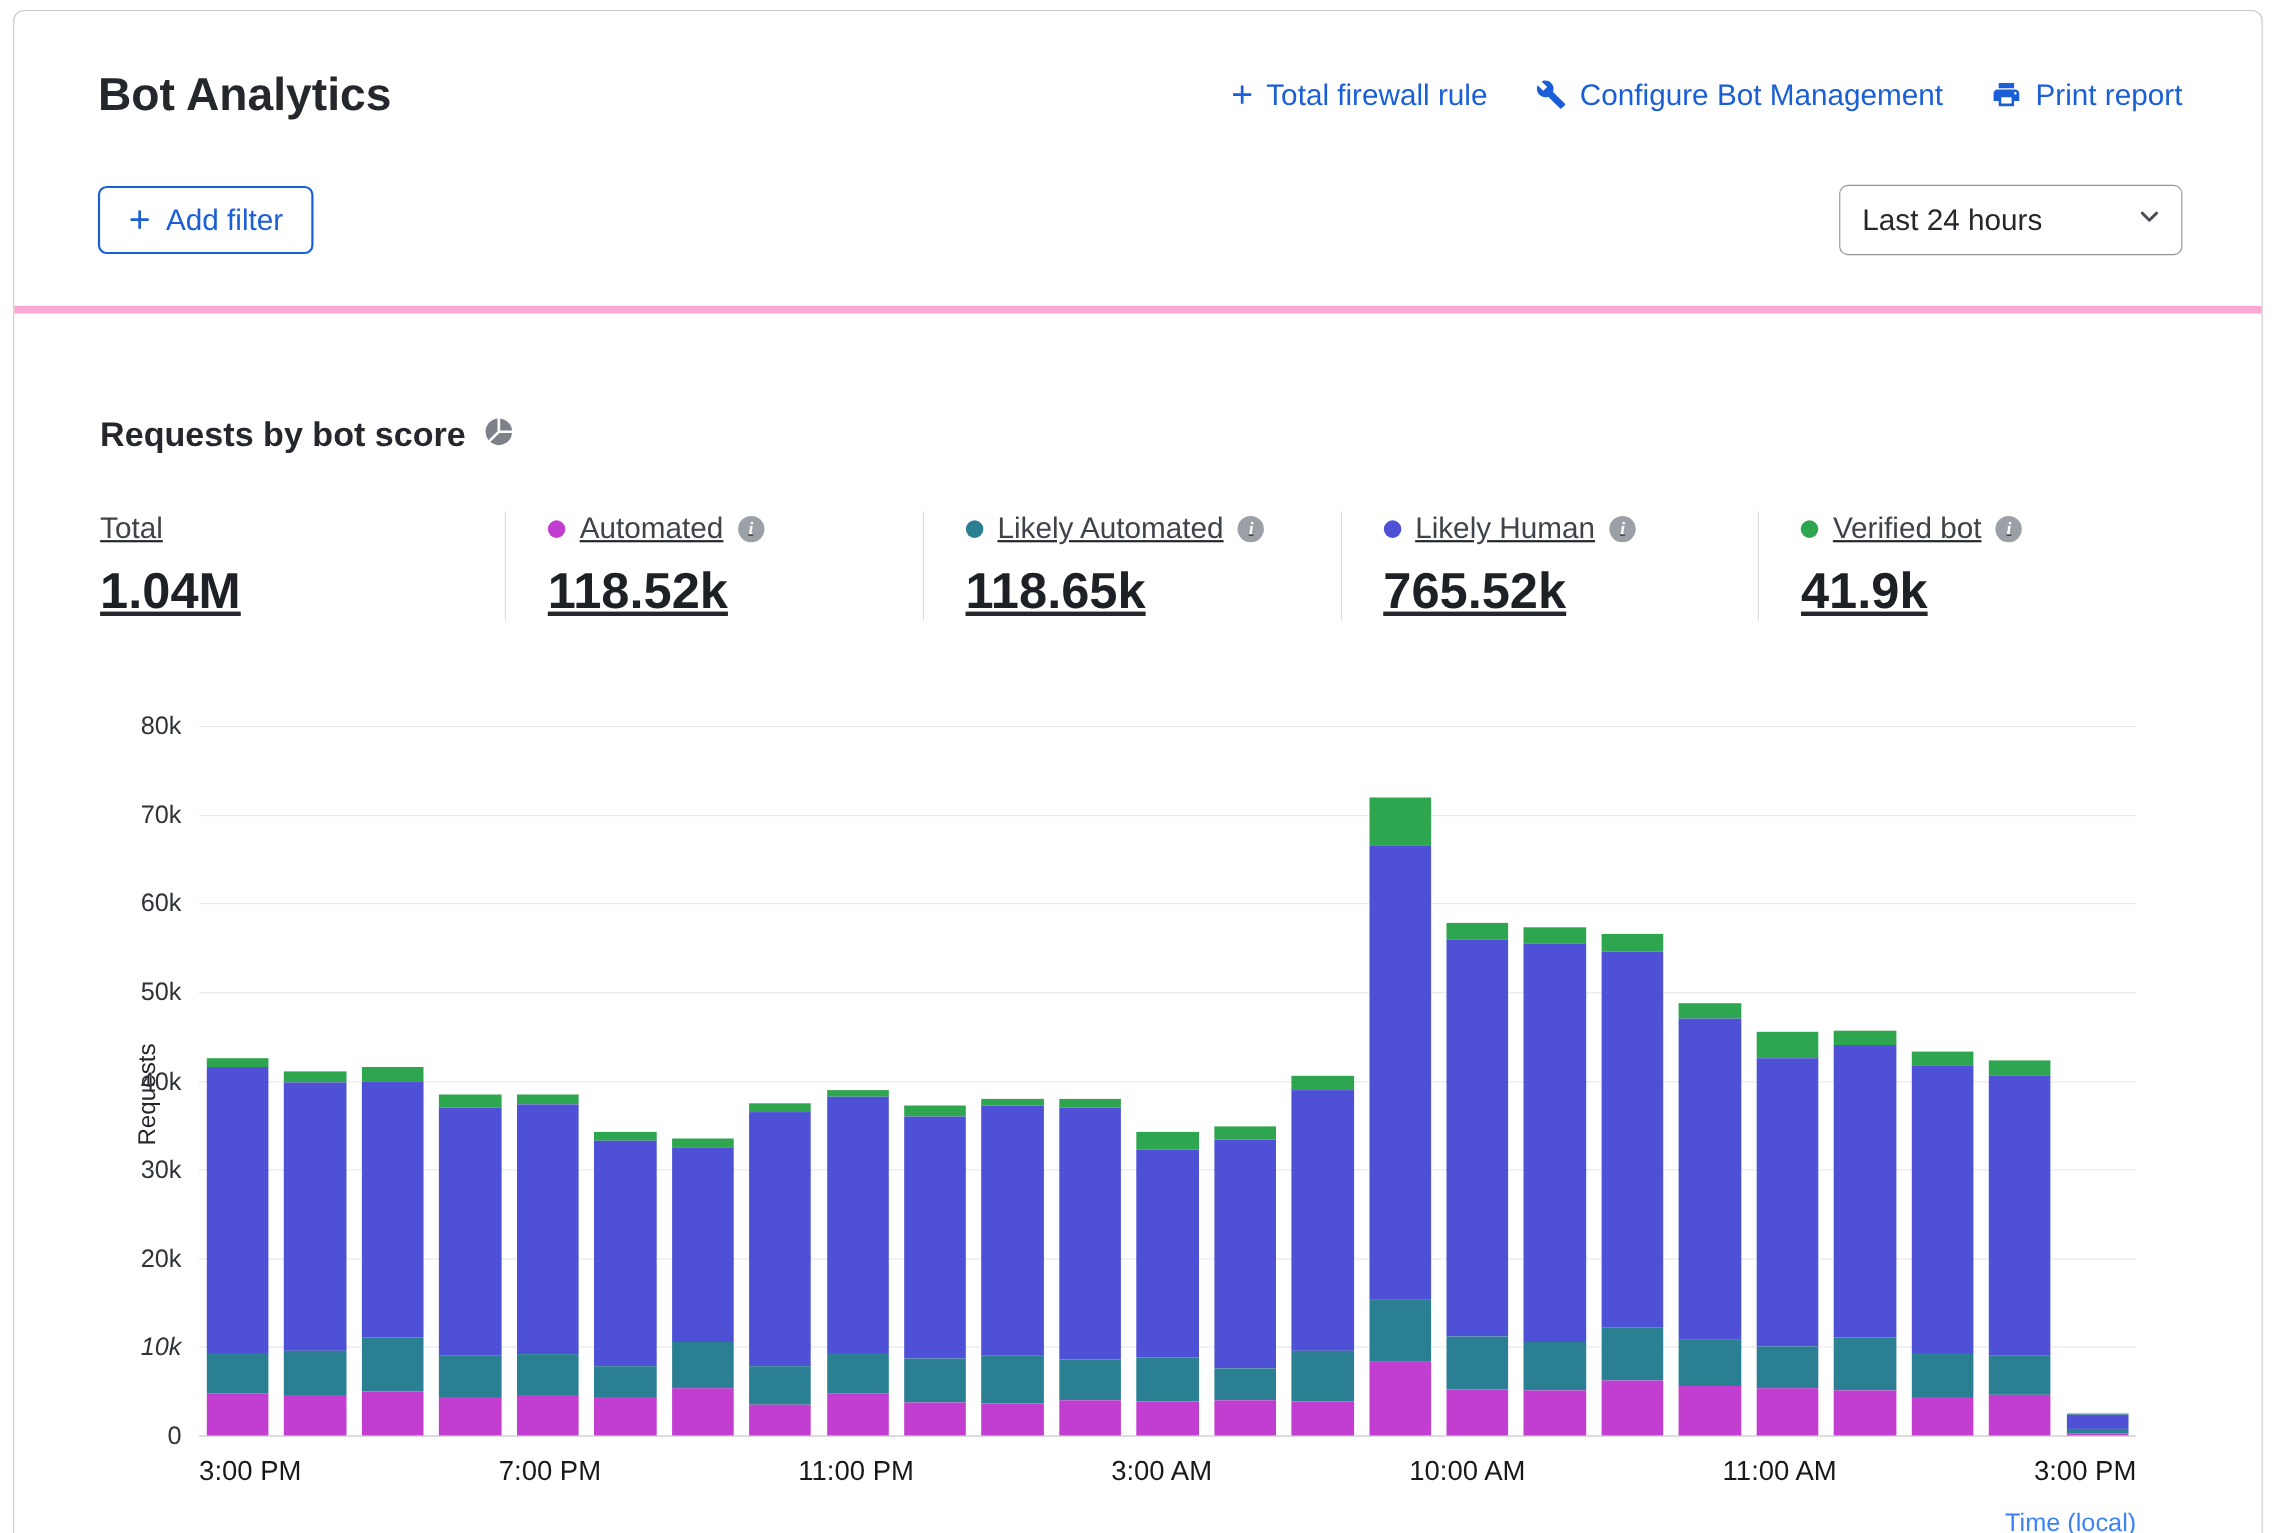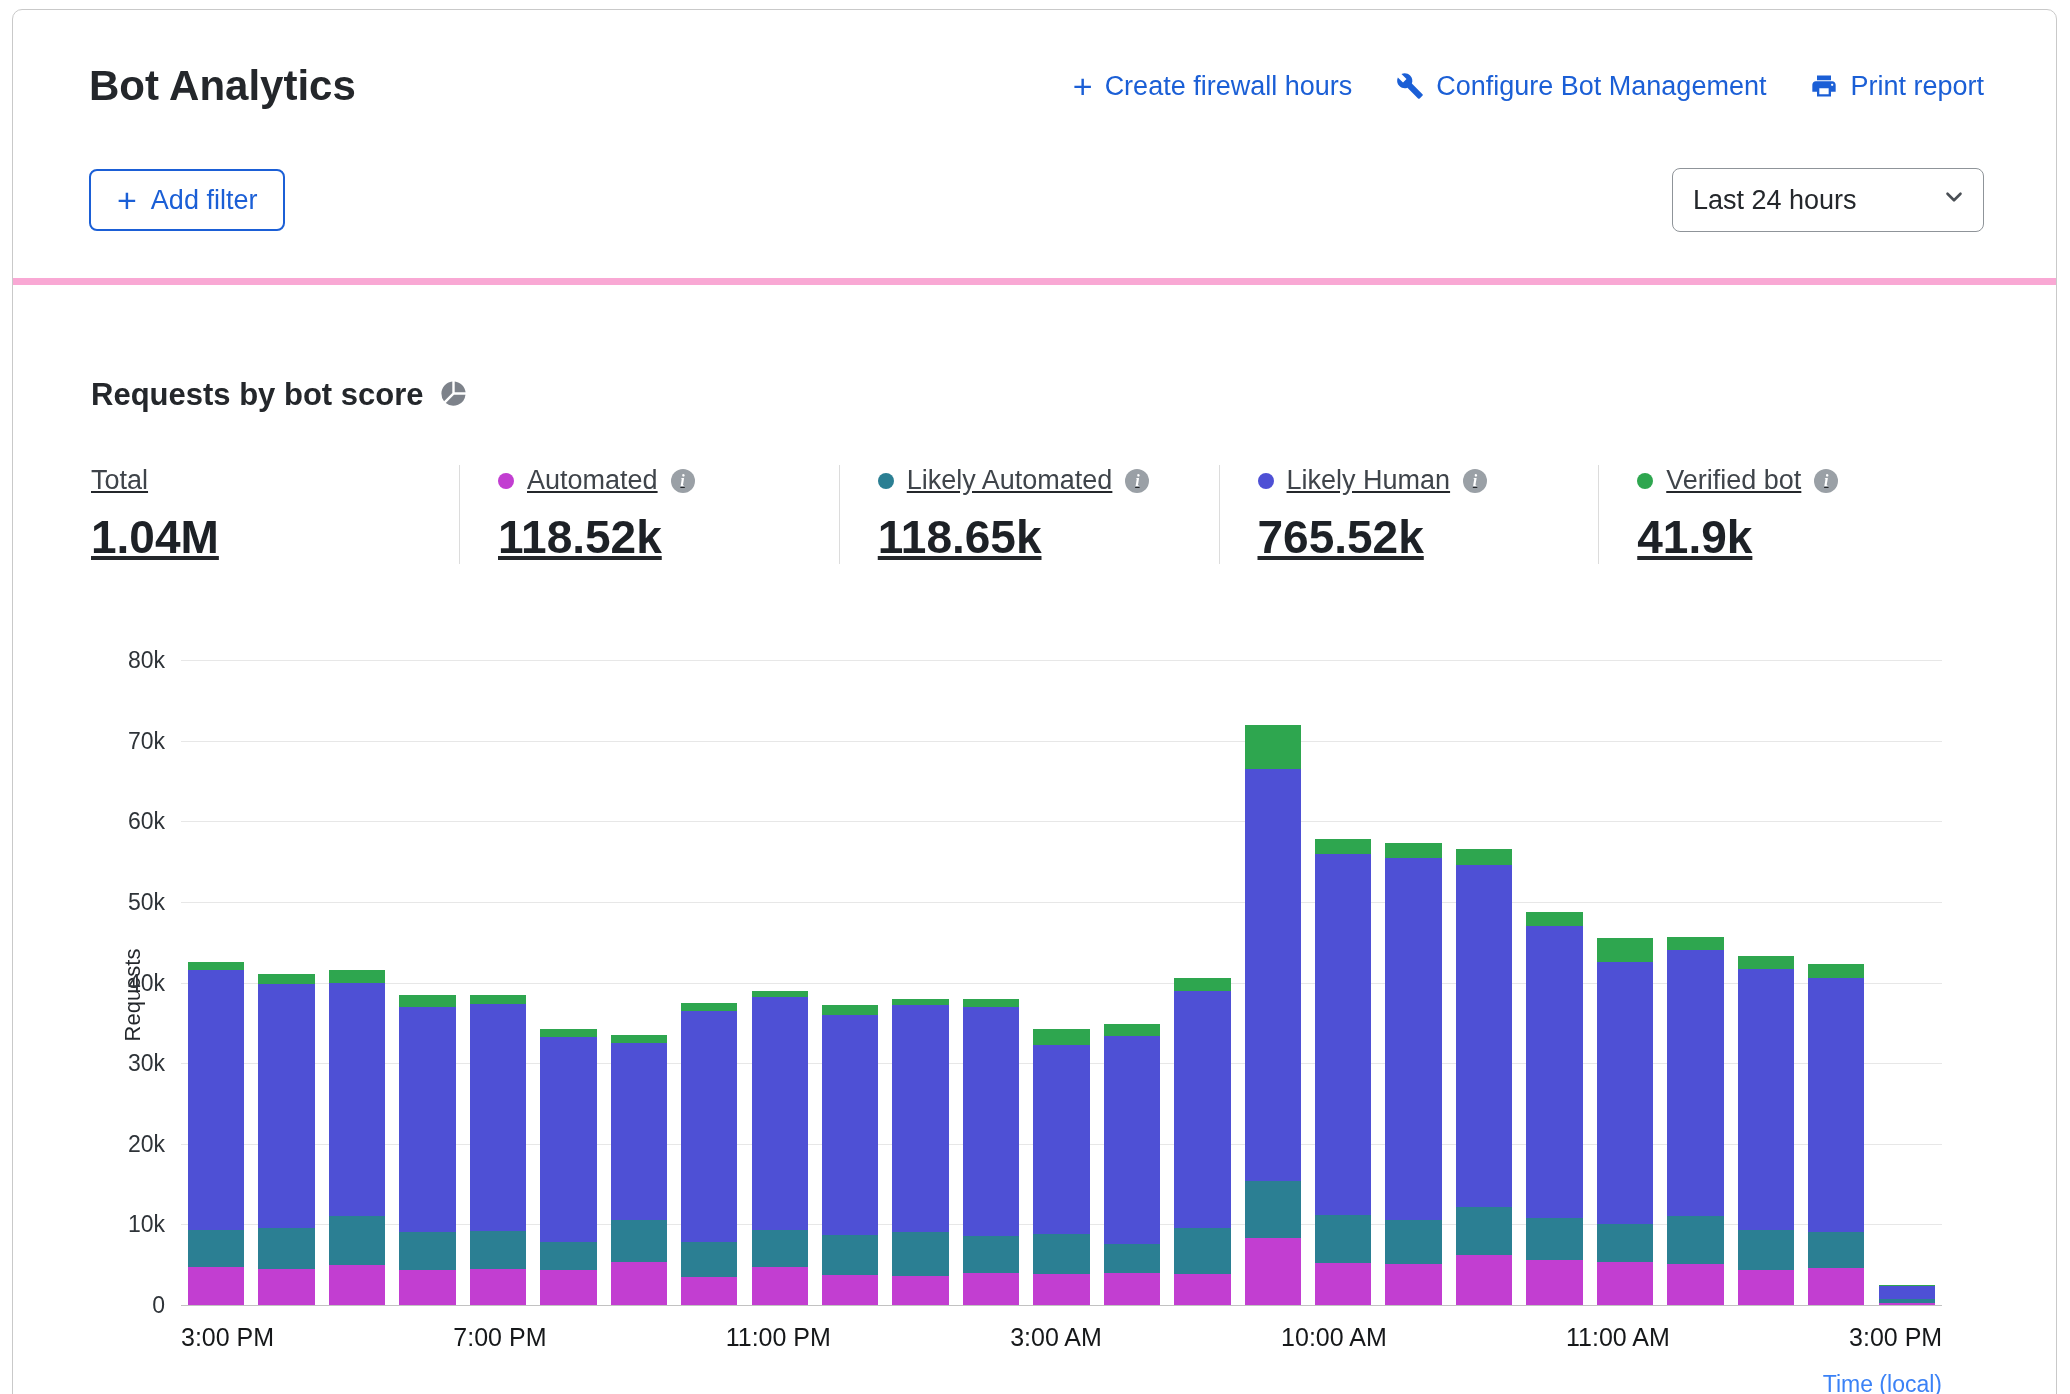--- a/index.html
+++ b/index.html
@@ -66,21 +66,21 @@
 <body>
 
 <div class="card">
 
   <div class="header">
     <div class="header-top">
       <div class="page-title">Bot Analytics</div>
       <div class="actions">
         <a class="action">
           <span class="plus-glyph">+</span>
-          <span>Create firewall hours</span>
+          <span>Total firewall rule</span>
         </a>
         <a class="action">
           <span>
             <svg width="28" height="28" viewBox="0 0 24 24">
                 <path fill="#1b5fd6" d="M22.7 19l-9.1-9.1c.9-2.3.4-5-1.5-6.9-2-2-5-2.4-7.4-1.3L9 6 6 9 1.6 4.7C.4 7.1.9 10.1 2.9 12.1c1.9 1.9 4.6 2.4 6.9 1.5l9.1 9.1c.4.4 1 .4 1.4 0l2.3-2.3c.5-.4.5-1.1.1-1.4z"></path>
               </svg>
           </span>
           <span>Configure Bot Management</span>
         </a>
         <a class="action">
@@ -164,21 +164,21 @@
         <div class="stat-value">41.9k</div>
       </div>
     </div>
 
     <div class="chart">
       <div class="ylabel">Requests</div>
       <div class="plot" id="plot">
         <div class="gridline baseline" style="top: 645px;"></div>
           <div class="y-tick" style="top: 645px;">0</div>
           <div class="gridline" style="top: 564.375px;"></div>
-          <div class="y-tick" style="top: 564.375px;">10k</div>
+          <div class="y-tick" style="top: 564.375px; font-style: italic;">10k</div>
           <div class="gridline" style="top: 483.75px;"></div>
           <div class="y-tick" style="top: 483.75px;">20k</div>
           <div class="gridline" style="top: 403.125px;"></div>
           <div class="y-tick" style="top: 403.125px;">30k</div>
           <div class="gridline" style="top: 322.5px;"></div>
           <div class="y-tick" style="top: 322.5px;">40k</div>
           <div class="gridline" style="top: 241.875px;"></div>
           <div class="y-tick" style="top: 241.875px;">50k</div>
           <div class="gridline" style="top: 161.25px;"></div>
           <div class="y-tick" style="top: 161.25px;">60k</div>

